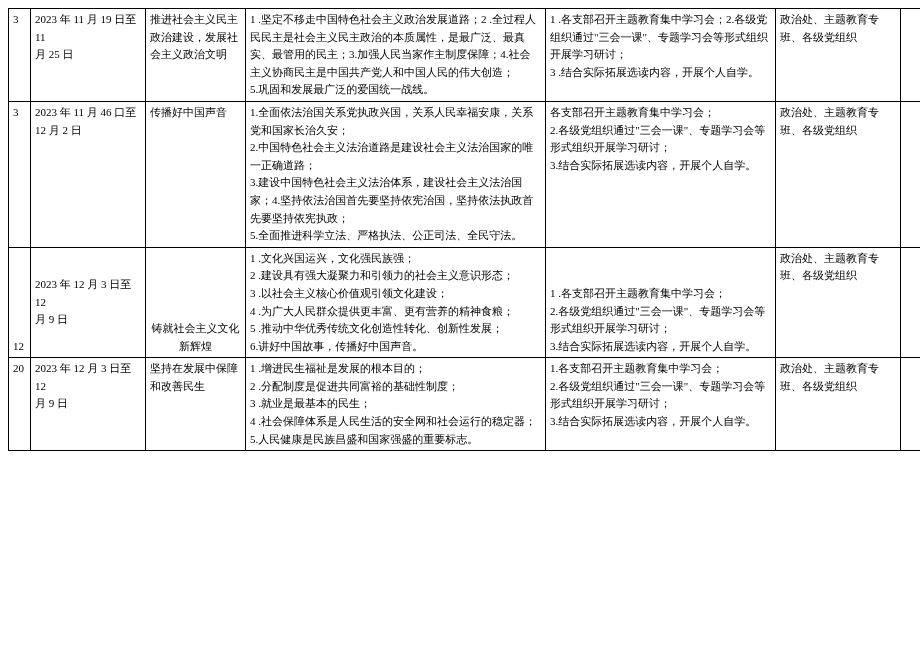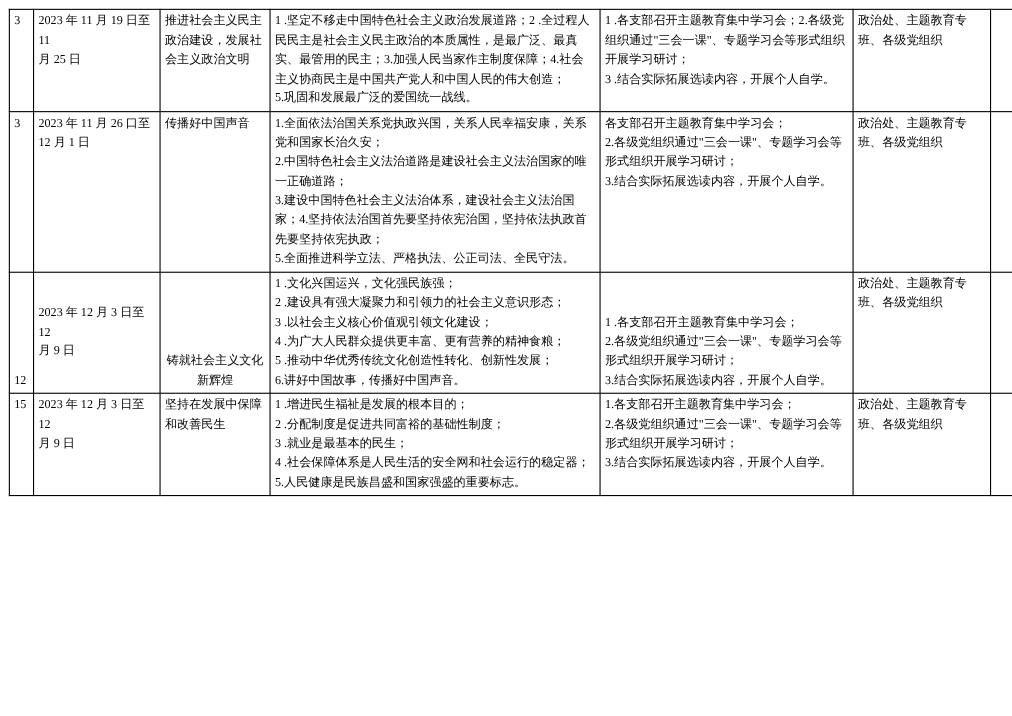--- a/index.html
+++ b/index.html
@@ -52,40 +52,40 @@
       <td>2023 年 11 月 19 日至11<br>月 25 日</td>
       <td>推进社会主义民主政治建设，发展社会主义政治文明</td>
       <td>1 .坚定不移走中国特色社会主义政治发展道路；2 .全过程人民民主是社会主义民主政治的本质属性，是最广泛、最真实、最管用的民主；3.加强人民当家作主制度保障；4.社会主义协商民主是中国共产党人和中国人民的伟大创造；<br>5.巩固和发展最广泛的爱国统一战线。</td>
       <td>1 .各支部召开主题教育集中学习会；2.各级党组织通过"三会一课"、专题学习会等形式组织开展学习研讨；<br>3 .结合实际拓展选读内容，开展个人自学。</td>
       <td>政治处、主题教育专班、各级党组织</td>
       <td></td>
     </tr>
 
     <tr>
       <td>3</td>
-      <td>2023 年 11 月 26 口至12 月 1 日</td>
+      <td>2023 年 11 月 46 口至12 月 2 日</td>
       <td>传播好中国声音</td>
       <td>1.全面依法治国关系党执政兴国，关系人民幸福安康，关系党和国家长治久安；<br>2.中国特色社会主义法治道路是建设社会主义法治国家的唯一正确道路；<br>3.建设中国特色社会主义法治体系，建设社会主义法治国家；4.坚持依法治国首先要坚持依宪治国，坚持依法执政首先要坚持依宪执政；<br>5.全面推进科学立法、严格执法、公正司法、全民守法。</td>
       <td>各支部召开主题教育集中学习会；<br>2.各级党组织通过"三会一课"、专题学习会等形式组织开展学习研讨；<br>3.结合实际拓展选读内容，开展个人自学。</td>
       <td>政治处、主题教育专班、各级党组织</td>
       <td></td>
     </tr>
 
     <tr>
       <td style="vertical-align:bottom;margin-top:20px;">12</td>
       <td style="vertical-align:middle;">2023 年 12 月 3 日至12<br>月 9 日</td>
       <td style="vertical-align:bottom;text-align:center;">铸就社会主义文化新辉煌</td>
       <td>1 .文化兴国运兴，文化强民族强；<br>2 .建设具有强大凝聚力和引领力的社会主义意识形态；<br>3 .以社会主义核心价值观引领文化建设；<br>4 .为广大人民群众提供更丰富、更有营养的精神食粮；<br>5 .推动中华优秀传统文化创造性转化、创新性发展；<br>6.讲好中国故事，传播好中国声音。</td>
       <td style="vertical-align:bottom;margin-top:36px;">1 .各支部召开主题教育集中学习会；<br>2.各级党组织通过"三会一课"、专题学习会等形式组织开展学习研讨；<br>3.结合实际拓展选读内容，开展个人自学。</td>
       <td>政治处、主题教育专班、各级党组织</td>
       <td></td>
     </tr>
 
     <tr>
-      <td>15</td>
+      <td>20</td>
       <td>2023 年 12 月 3 日至12<br>月 9 日</td>
       <td>坚持在发展中保障和改善民生</td>
       <td>1 .增进民生福祉是发展的根本目的；<br>2 .分配制度是促进共同富裕的基础性制度；<br>3 .就业是最基本的民生；<br>4 .社会保障体系是人民生活的安全网和社会运行的稳定器；<br>5.人民健康是民族昌盛和国家强盛的重要标志。</td>
       <td>1.各支部召开主题教育集中学习会；<br>2.各级党组织通过"三会一课"、专题学习会等形式组织开展学习研讨；<br>3.结合实际拓展选读内容，开展个人自学。</td>
       <td>政治处、主题教育专班、各级党组织</td>
       <td></td>
     </tr>
   </tbody>
 </table>
 

